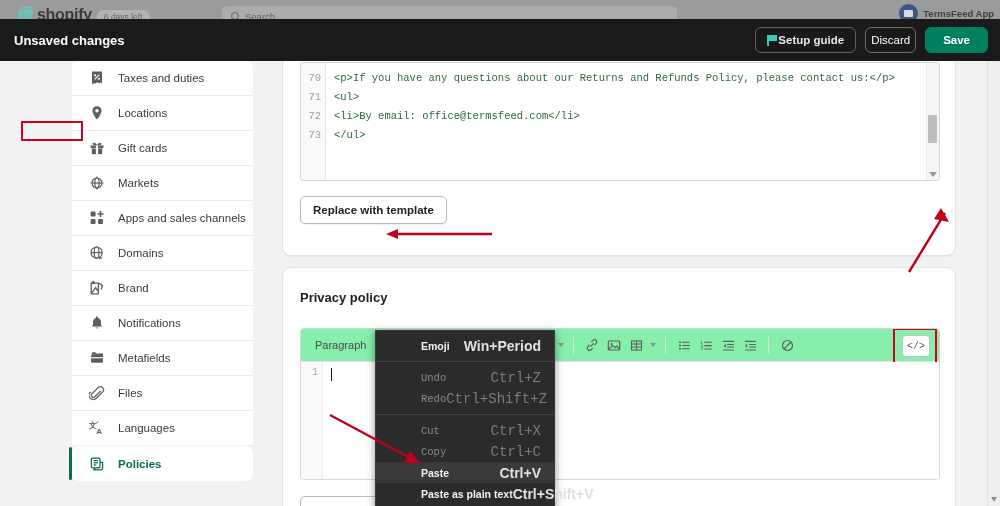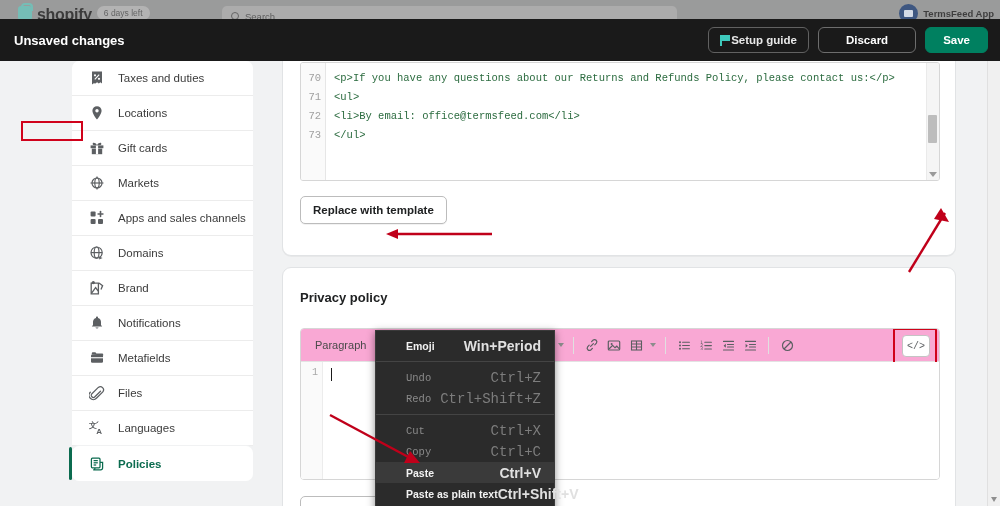--- a/index.html
+++ b/index.html
@@ -11,21 +11,21 @@
   }
   #root { position: relative; width: 1000px; height: 506px; overflow: hidden; background:#f1f2f3; }
 
   
   .topchrome {
     position:absolute; left:0; top:0; width:1000px; height:30px;
     background:#8c8c8c;
     display:flex; align-items:center;
     opacity:.85;
   }
-  .brand-wrap { display:flex; align-items:flex-start; gap:5px; margin-left:18px; filter: blur(.4px); }
+  .brand-wrap { display:flex; align-items:flex-end; gap:5px; margin-left:18px; filter: blur(.4px); }
   .shopify-bag {
     width:14px; height:15px; background:#5bb9b0; border-radius:3px 3px 4px 4px;
     position:relative; opacity:.9;
   }
   .shopify-bag:after{content:"";position:absolute;left:3px;top:-3px;width:8px;height:6px;border:2px solid #5bb9b0;border-bottom:none;border-radius:4px 4px 0 0;}
   .brand-name { font-size:16px; font-weight:700; color:#1c1c1c; letter-spacing:-.3px; }
   .brand-badge {
     font-size:8.5px; color:#4b4b4b; background:#a9a9a9; border-radius:9px;
     padding:2px 7px; white-space:nowrap;
   }
@@ -57,21 +57,21 @@
     background:#1a1a1a; border:1px solid #616161; border-radius:6px;
     color:#e8e8e8; font-size:11.5px; font-weight:600;
     padding:6px 11px; display:flex; align-items:center; cursor:pointer;
     font-family:"Liberation Sans", sans-serif;
   }
   .flag-ico { width:11px; height:11px; position:relative; display:inline-block; }
   .flag-ico:before{content:"";position:absolute;left:0;top:0;width:1.6px;height:11px;background:#3ec9bc;}
   .flag-ico:after{content:"";position:absolute;left:1.6px;top:.5px;width:8px;height:6px;background:#3ec9bc;}
   .btn-discard {
     background:#1a1a1a; border:1px solid #6d6d6d; border-radius:6px;
-    color:#fff; font-size:11.5px; font-weight:700; padding:6px 27px; cursor:pointer;
+    color:#fff; font-size:11.5px; font-weight:400; padding:6px 5px; cursor:pointer;
     font-family:"Liberation Sans", sans-serif;
   }
   .btn-save {
     background:#008060; border:1px solid #008060; border-radius:6px;
     color:#fff; font-size:11.5px; font-weight:700; padding:6px 17px; cursor:pointer;
     font-family:"Liberation Sans", sans-serif;
   }
 
   
   .sidebar {
@@ -133,21 +133,21 @@
 
   
   .card-privacy { position:absolute; left:0; top:206px; width:674px; height:258px; overflow:hidden; }
   .privacy-title { position:absolute; left:17px; top:22px; font-size:13px; font-weight:600; color:#202223; }
   .rte {
     position:absolute; left:17px; top:60px; width:640px; height:152px;
     border:1px solid #d6d6d6; border-radius:4px; overflow:hidden; background:#fff;
   }
   .rte-toolbar {
     height:33px; border-bottom:1px solid #e3e3e3; display:flex; align-items:center;
-    padding:0 8px; gap:0; background:#f9a8d4;
+    padding:0 8px; gap:0; background:#86efac;
   }
   .tb-select {
     display:flex; align-items:center; gap:16px; font-size:11px; color:#4a4a4a;
     padding:3px 6px; cursor:pointer; min-width:95px;
   }
   .caret { width:0;height:0;border-left:3.5px solid transparent;border-right:3.5px solid transparent;border-top:4px solid #8c8c8c; }
   .tb-sep { width:1px; height:17px; background:#e0e0e0; margin:0 7px; }
   .tb-btn {
     width:20px;height:20px;display:flex;align-items:center;justify-content:center;
     cursor:pointer; color:#5c5f62; font-size:12px; margin:0 1px;
@@ -173,21 +173,21 @@
   .ctxmenu {
     position:absolute; left:375px; top:330px; width:180px;
     background:#2b2b2b; border:1px solid #3a3a3a; z-index:60;
     padding:4px 0 6px 0; box-shadow:0 2px 8px rgba(0,0,0,.45);
     font-size:10.5px;
   }
   .ctx-item {
     display:flex; align-items:center; height:21px; padding:0 13px 0 30px;
     color:#bdbdbd; cursor:default; position:relative;
   }
-  .ctx-item .lbl { flex:1; white-space:nowrap; }
+  .ctx-item .lbl { flex:1; white-space:nowrap;margin-left:15px; }
   .ctx-item .acc { color:#9a9a9a; font-size:14px; white-space:nowrap; }
   .ctx-item.enabled { color:#f2f2f2; font-weight:700; }
   .ctx-item.enabled .acc { color:#e0e0e0; font-weight:700; }
   .ctx-item.disabled { color:#8a8a8a;font-family:Liberation Mono, monospace; }
   .ctx-item.disabled .acc { color:#7d7d7d; }
   .ctx-item.highlight { background:#3a3a3a; }
   .ctx-sep { height:1px; background:#444; margin:5px 0; }
   .ctx-hl-box {
     position:absolute; left:21px; top:121px; width:62px; height:20px;
     border:2.5px solid #d0021b; z-index:61; pointer-events:none;

